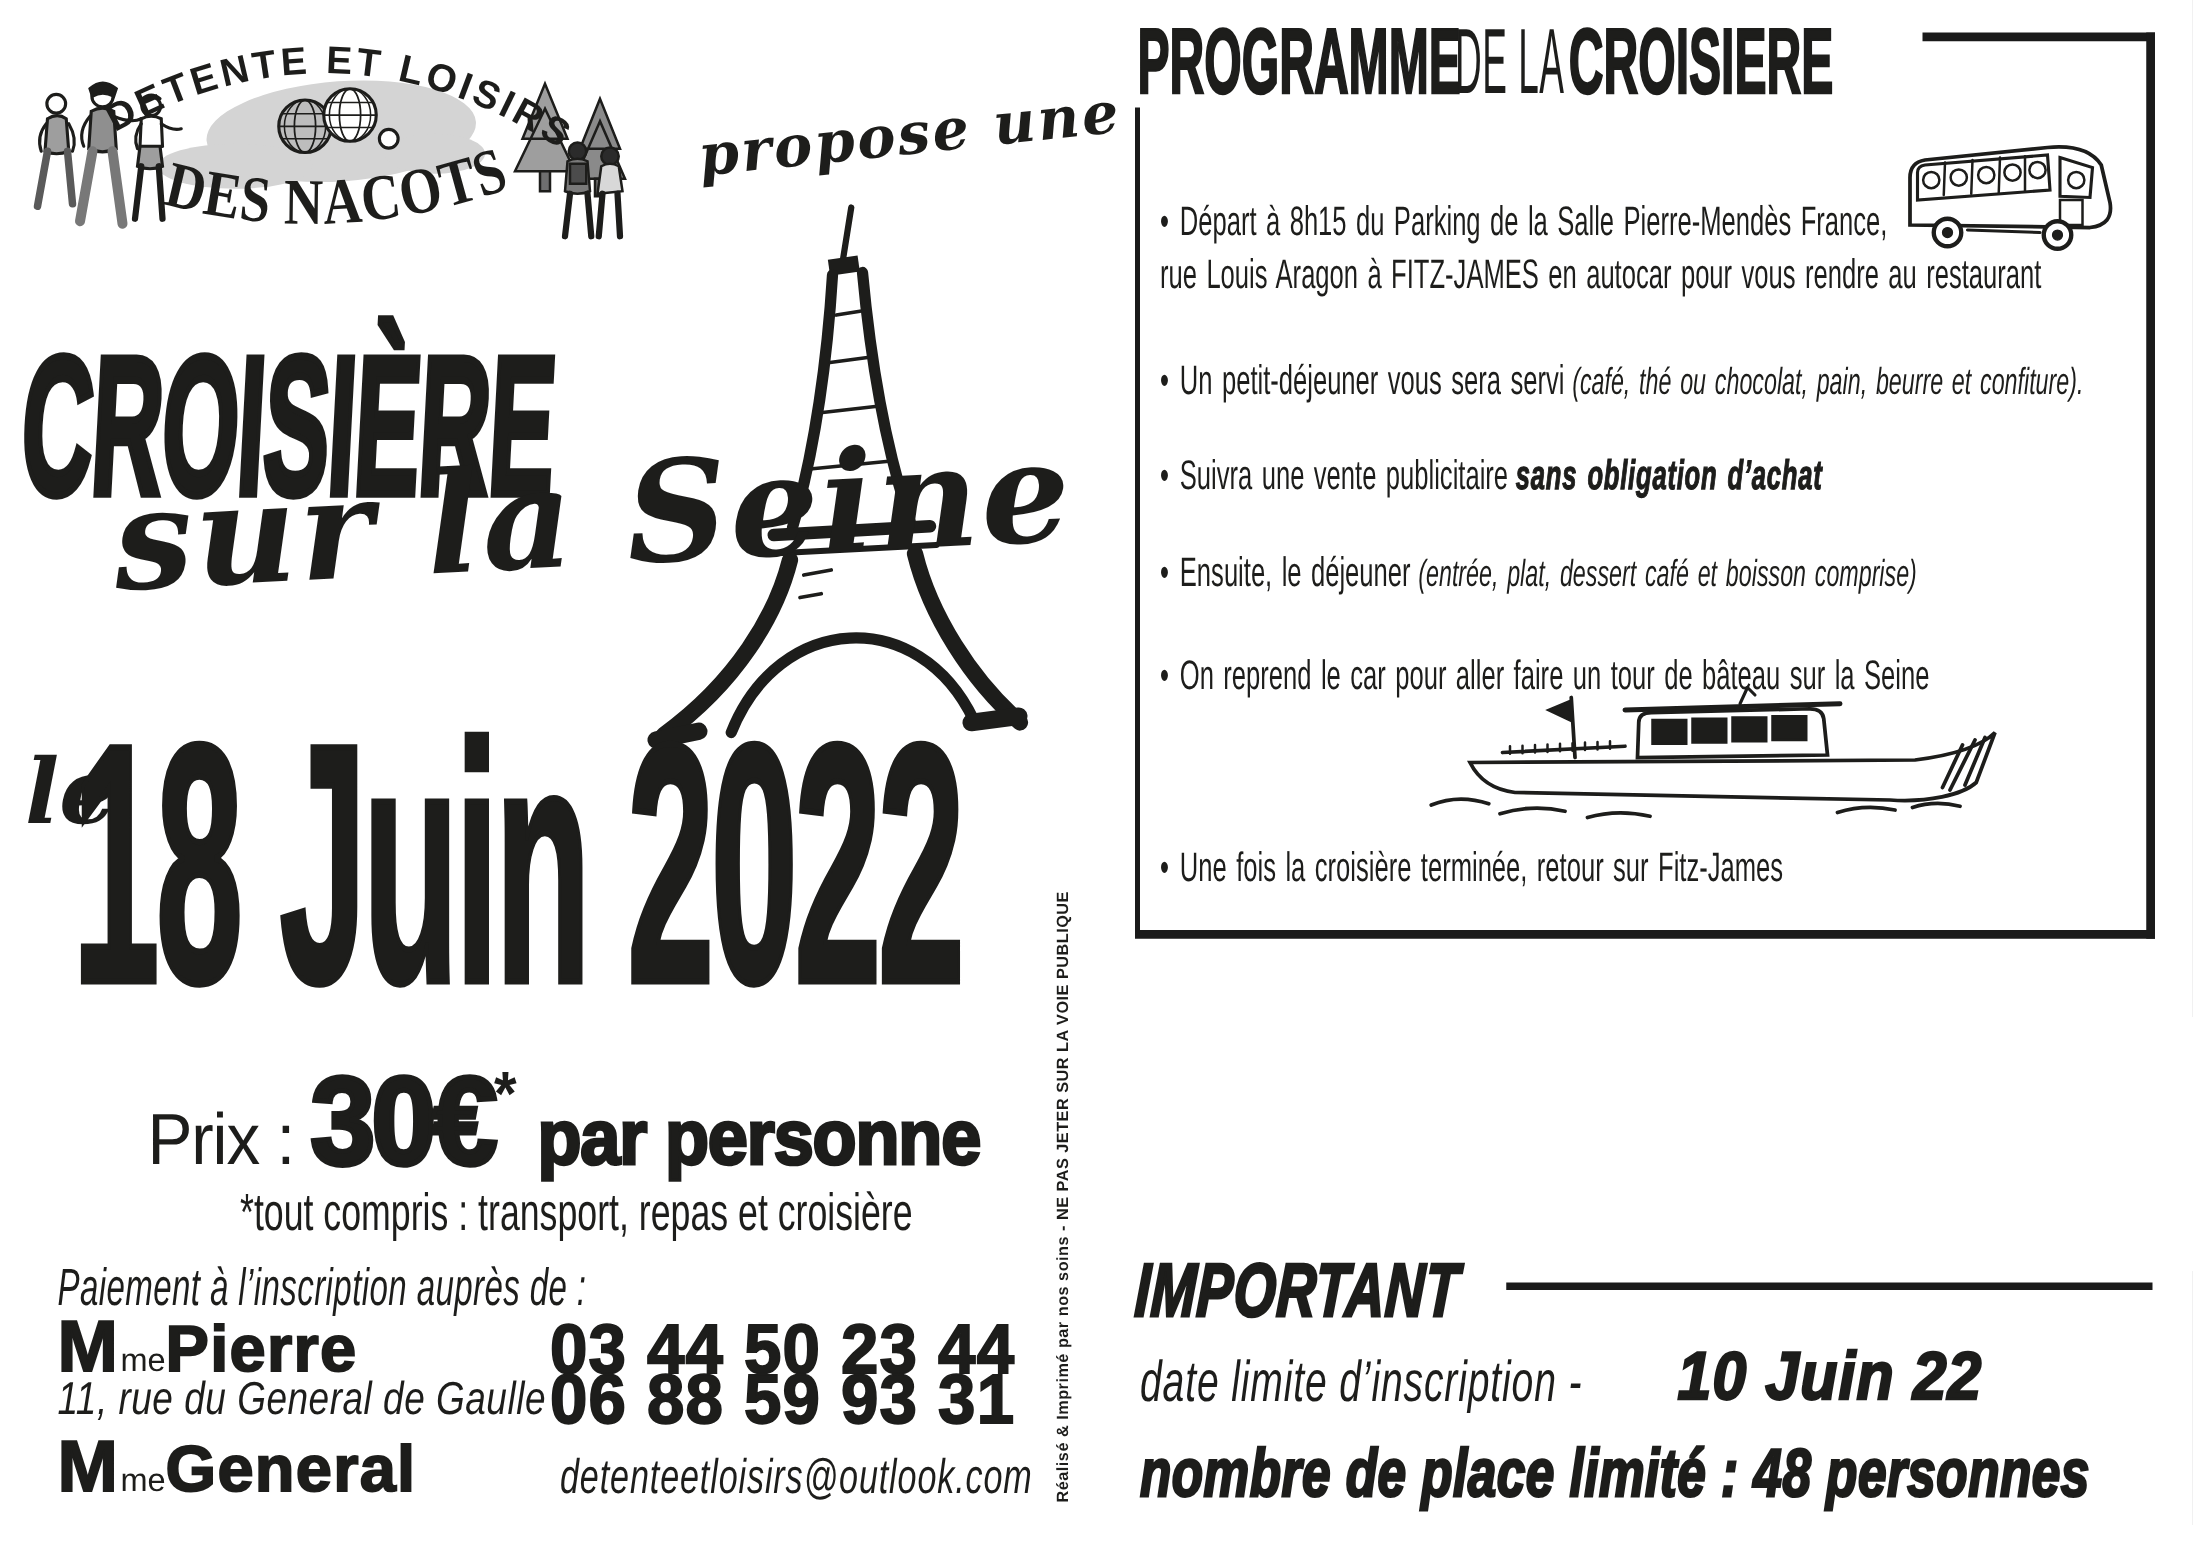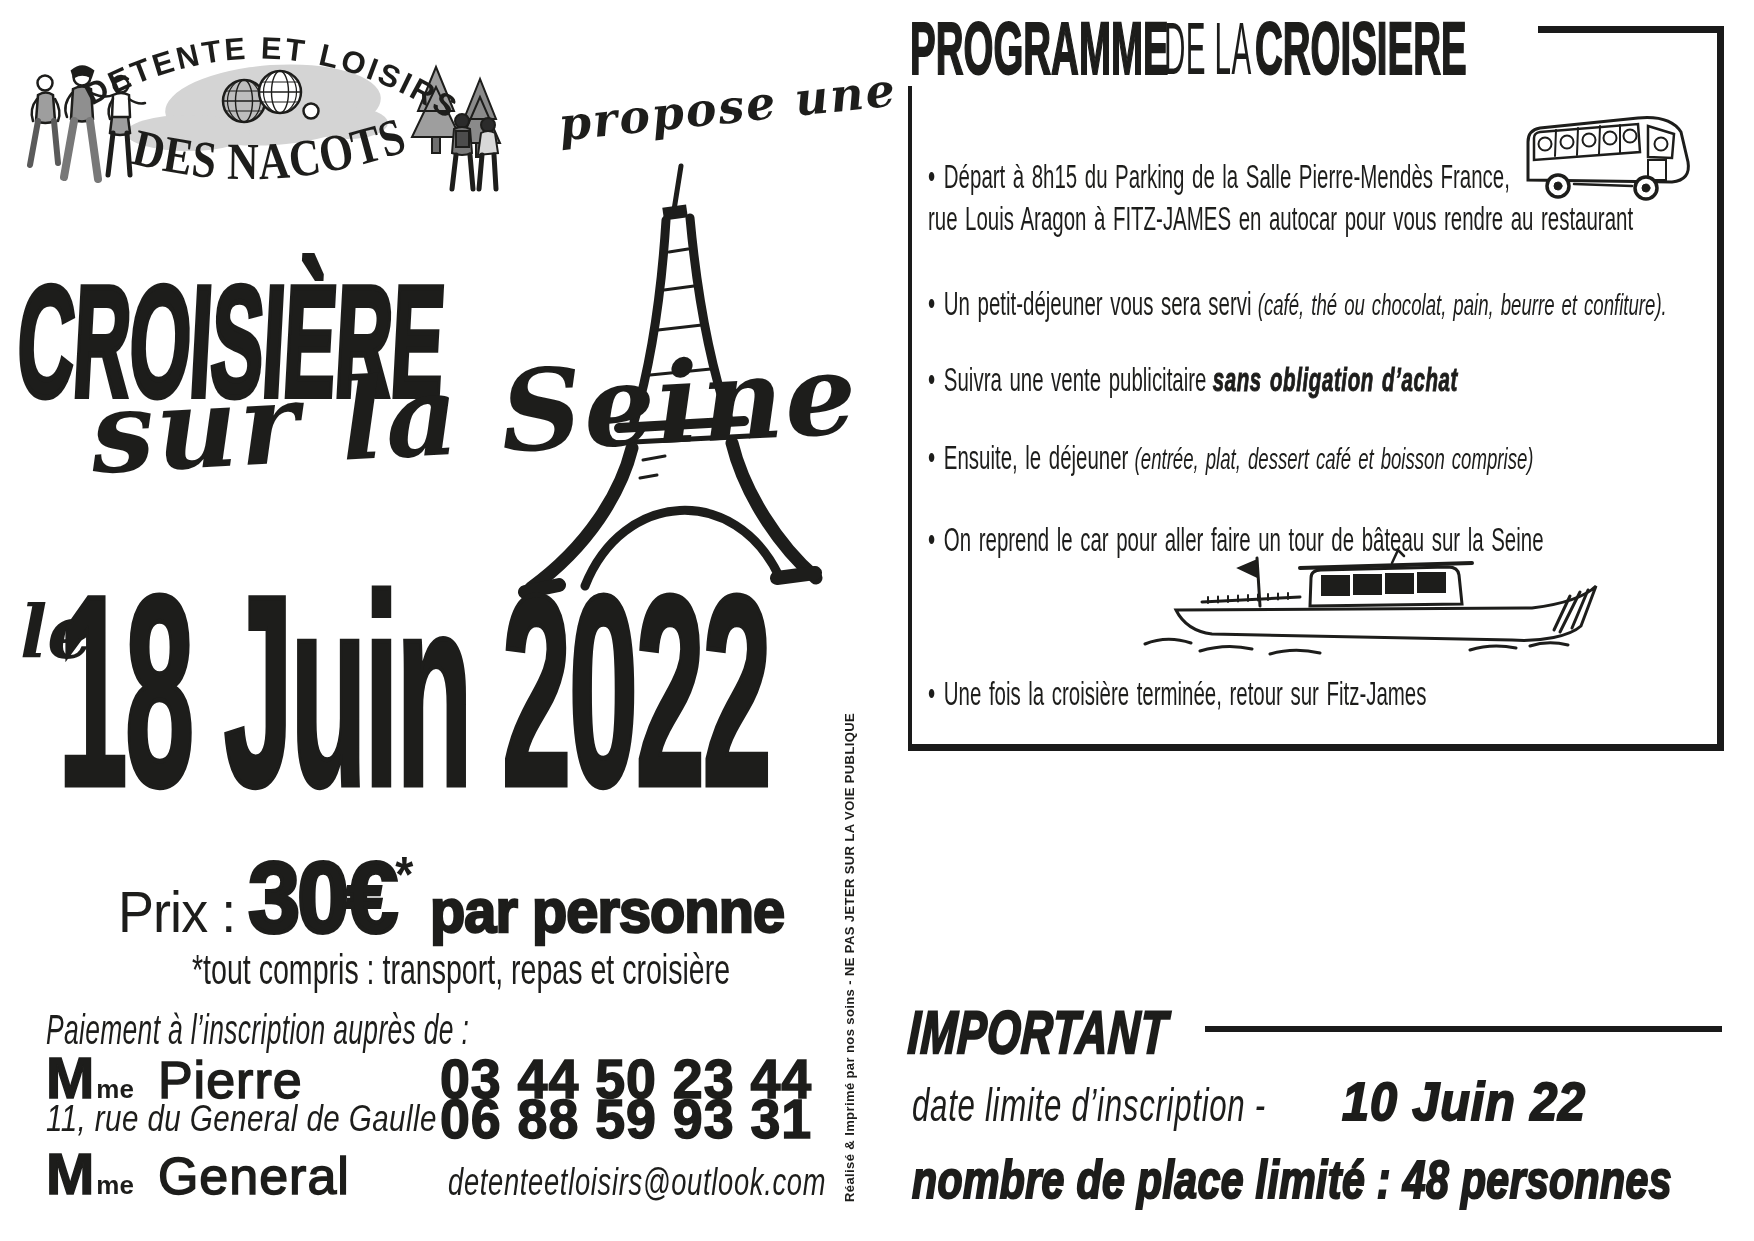--- a/index.html
+++ b/index.html
@@ -48,22 +48,22 @@
     transform:scaleX(.68);transform-origin:0 0;white-space:nowrap;
   }
   .payment-heading{
     left:46px;top:1006px;font-size:42px;font-style:italic;font-weight:400;
     transform:scaleX(.63);transform-origin:0 0;white-space:nowrap;letter-spacing:.5px;
   }
   .contact-row{display:flex;align-items:baseline;white-space:nowrap;}
   .c1{left:46px;top:1044px;}
   .c2{left:46px;top:1140px;}
   .m-big{font-size:58px;font-weight:700;-webkit-text-stroke:1.5px #1d1d1b;}
-  .m-small{font-size:26px;font-weight:700;margin-left:2px;}
-  .m-name{font-size:52px;font-weight:400;-webkit-text-stroke:1.5px #1d1d1b;margin-left:24px;letter-spacing:1px;}
+  .m-small{font-size:26px;font-weight:400;margin-left:2px;}
+  .m-name{font-size:52px;font-weight:700;-webkit-text-stroke:1.5px #1d1d1b;letter-spacing:1px;}
   .phone{
     font-size:56px;font-weight:700;-webkit-text-stroke:1.5px #1d1d1b;
     letter-spacing:1px;transform:scaleX(.96);transform-origin:0 0;white-space:nowrap;
   }
   .p1{left:440px;top:1046px;}
   .p2{left:440px;top:1086px;}
   .address{
     left:46px;top:1098px;font-size:37px;font-style:italic;font-weight:400;
     transform:scaleX(.8);transform-origin:0 0;white-space:nowrap;letter-spacing:.5px;
   }

